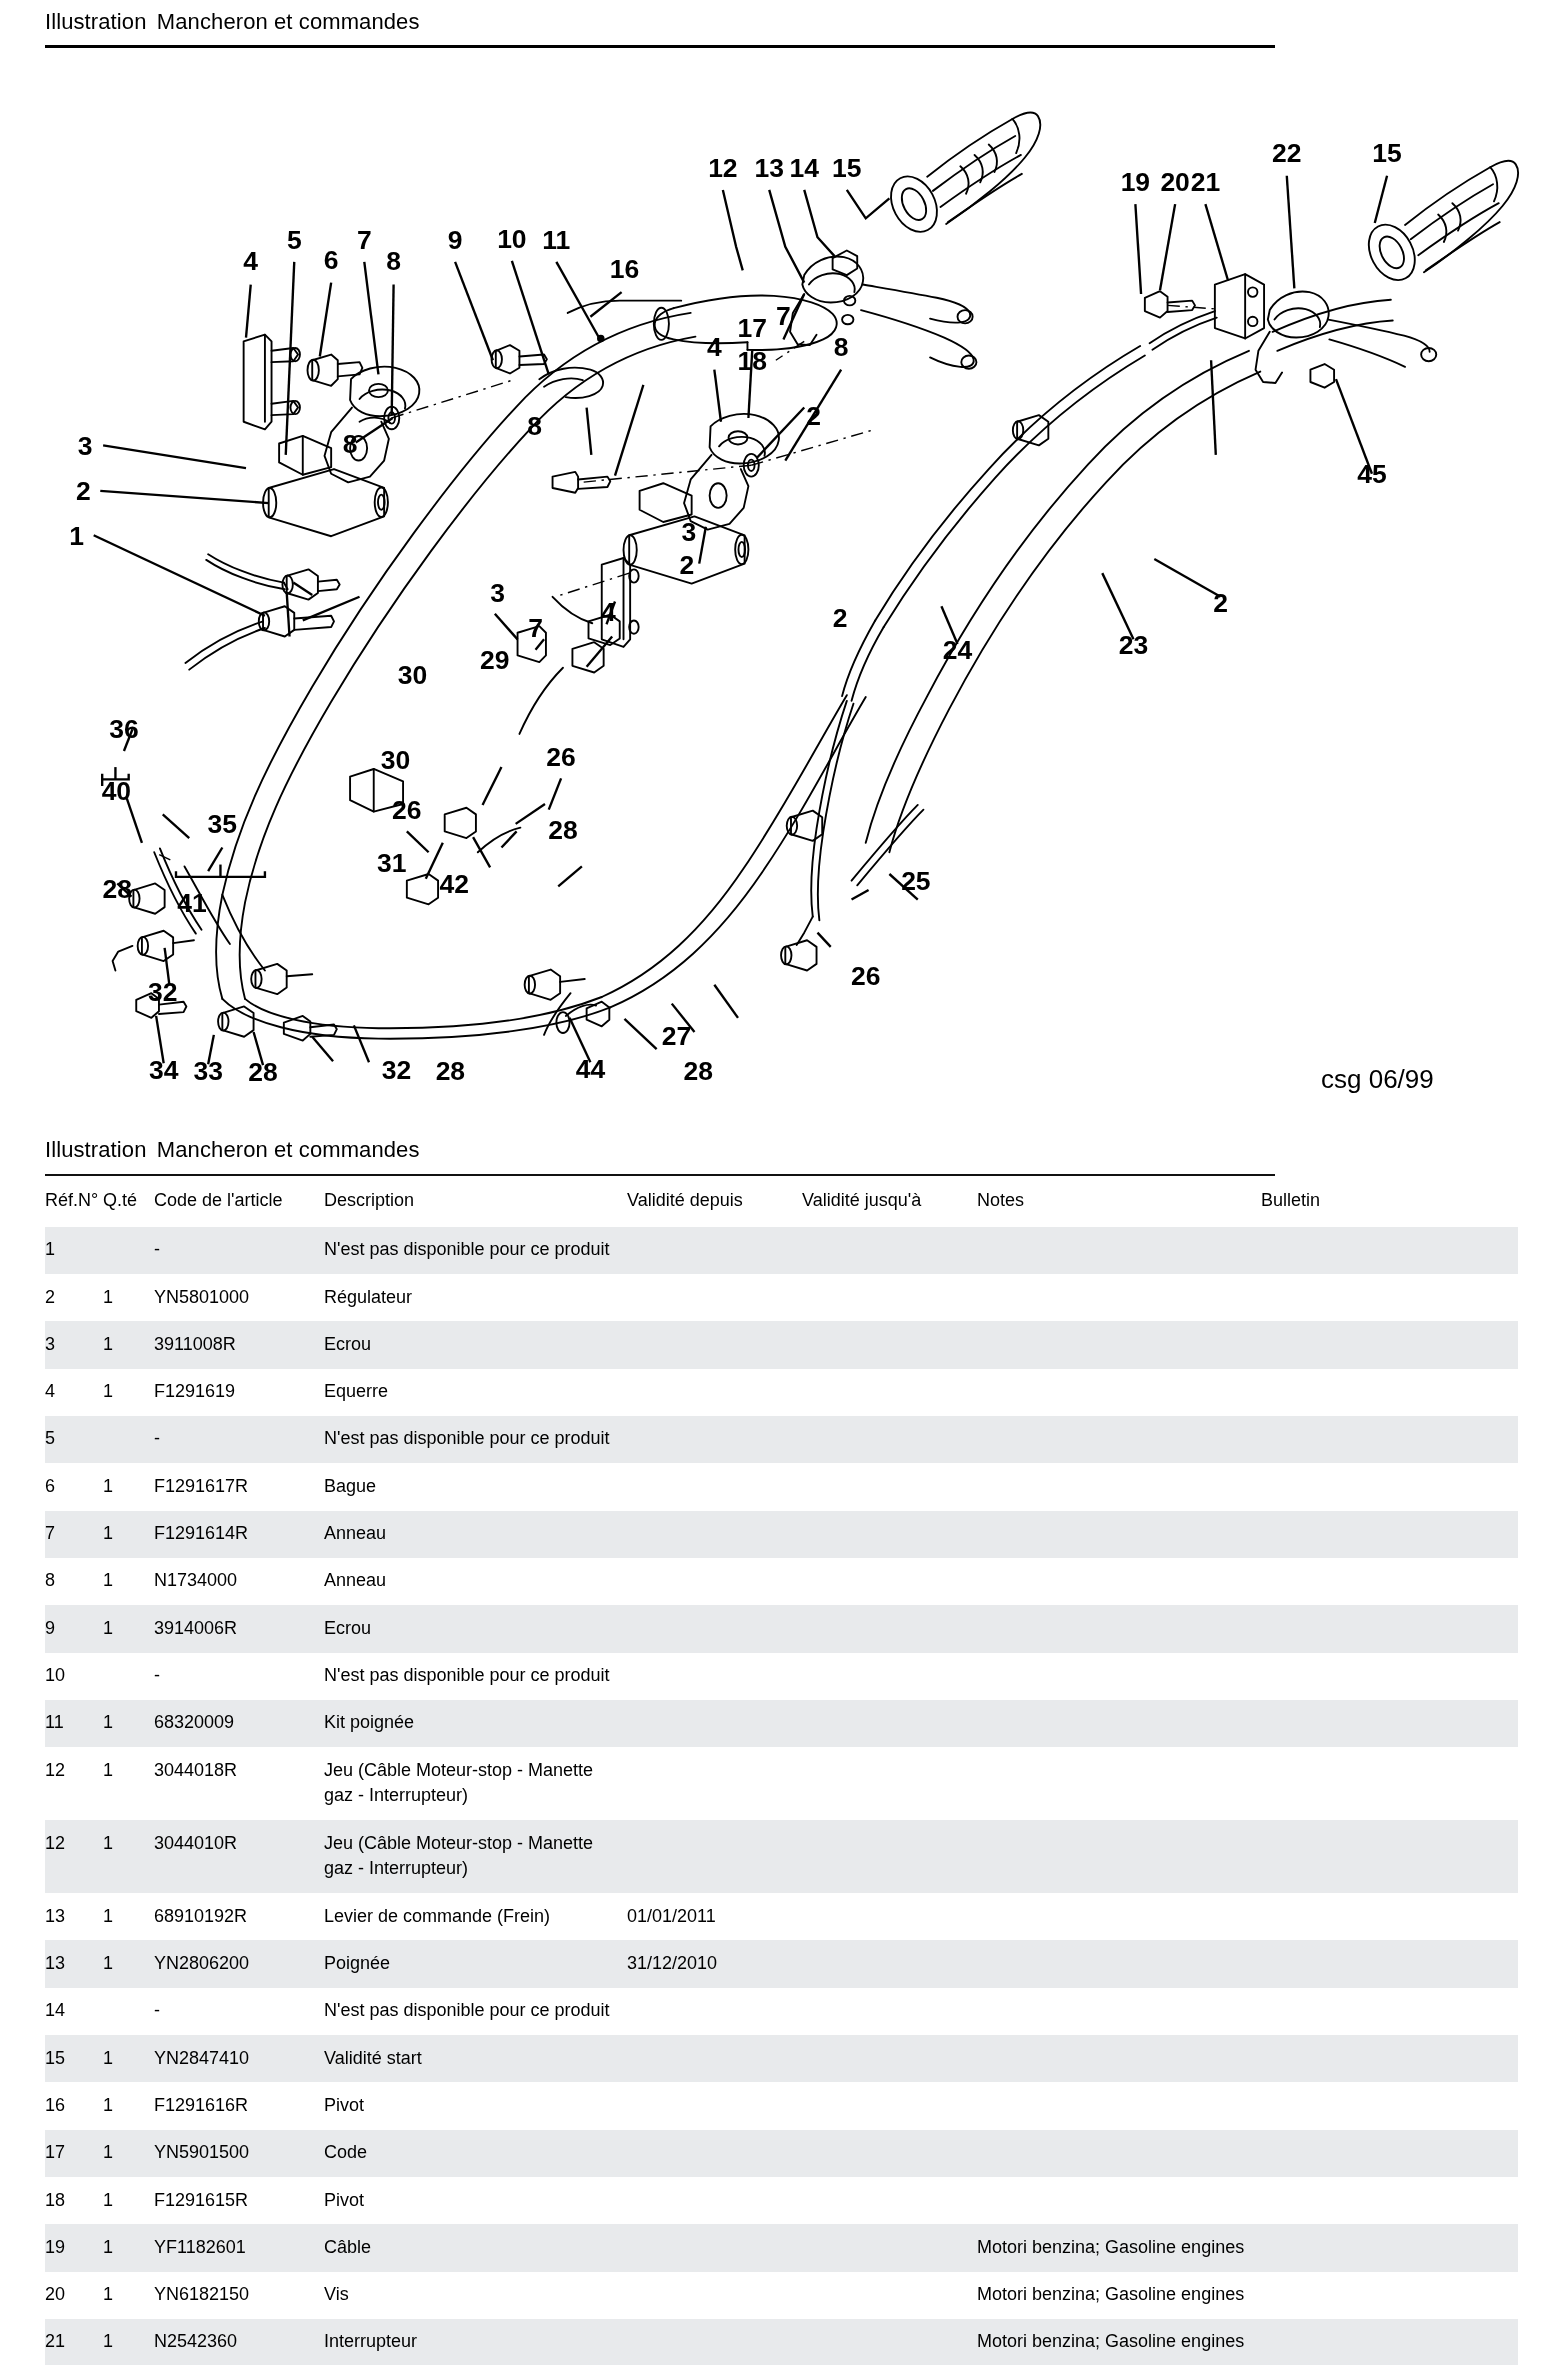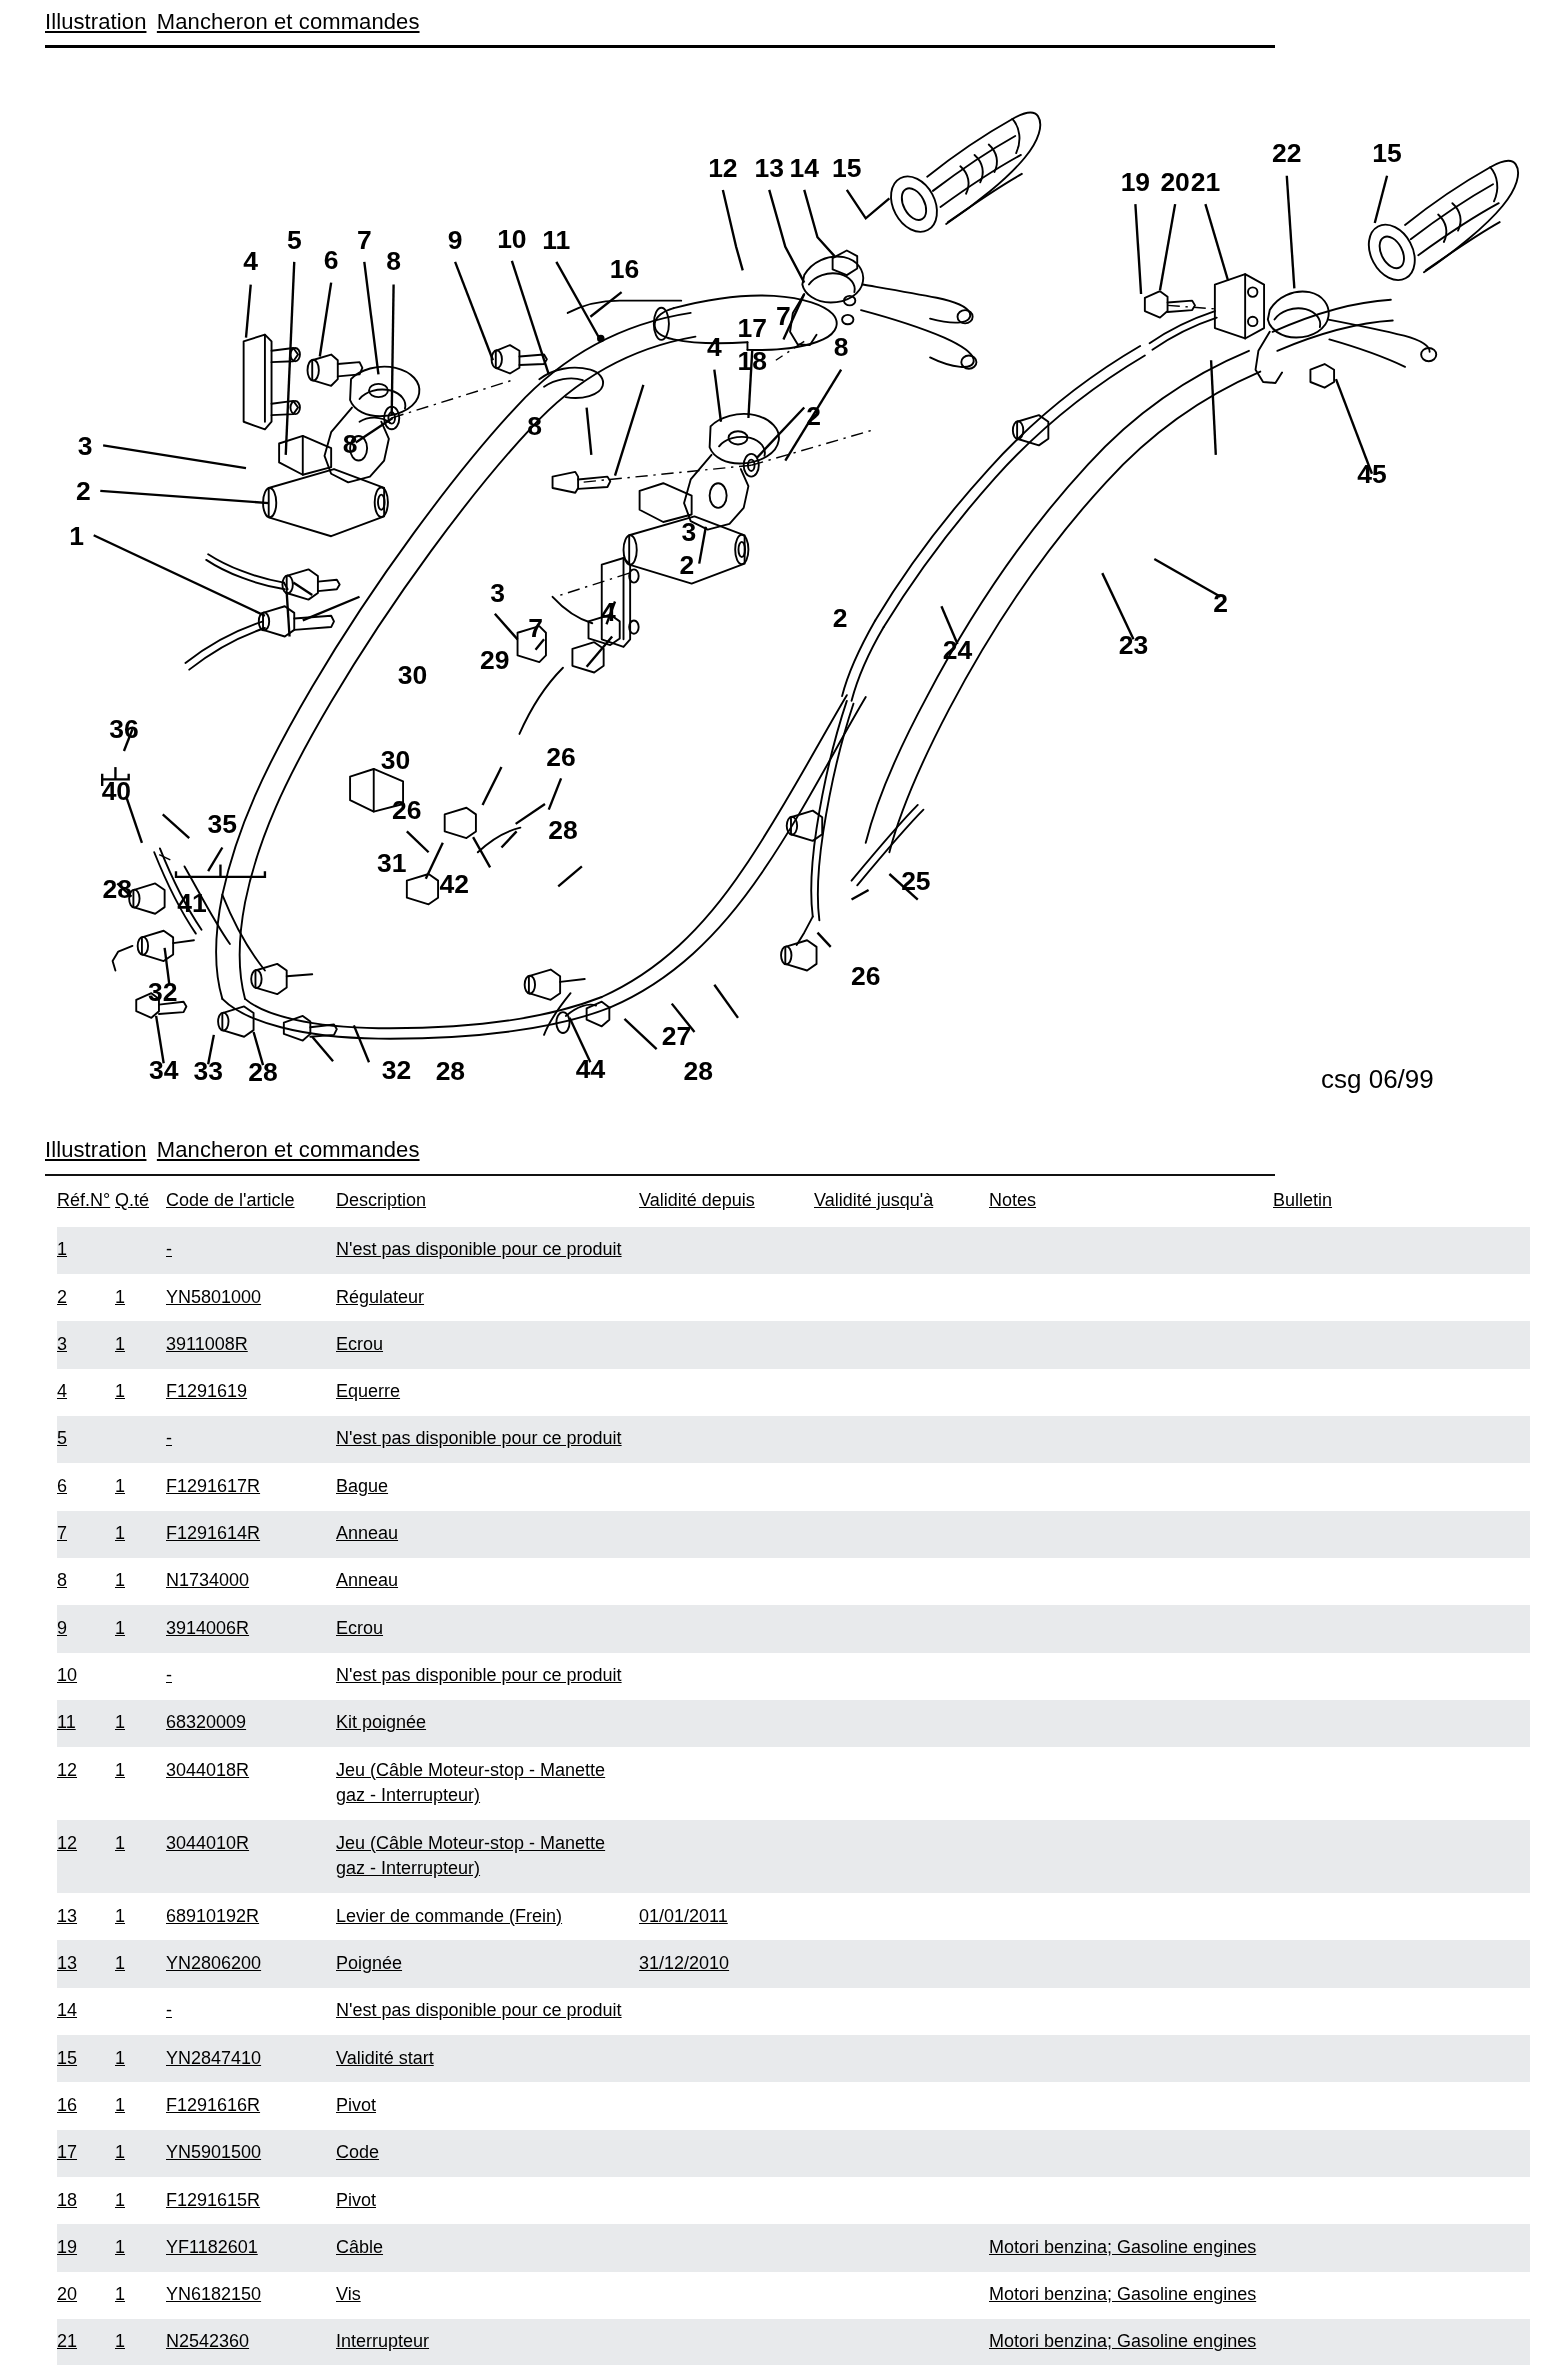--- a/index.html
+++ b/index.html
@@ -2,21 +2,21 @@
 <html style="font-size:7.6px"><head>
 <meta charset="utf-8">
 <style>
   html,body{margin:0;padding:0;background:#fff;}
   body{
     width:1564px;
     font-family:"Liberation Sans", sans-serif;
     color:#000;
     -webkit-font-smoothing:none;
   }
-  .page{width:1320px;position:relative;padding:0;box-sizing:border-box;text-decoration:underline;}
+  .page{width:1320px;position:relative;padding:0;box-sizing:border-box;}
 
   
   .section-head{
     padding:8.5px 0 0 45px;
     font-size:22px;
     letter-spacing:0.1px;
     white-space:nowrap;
   }
   .section-head .word-gap{display:inline-block;width:10.4px;}
   .rule{
@@ -34,21 +34,21 @@
   }
   .illus-wrap svg{position:absolute;left:0;top:0;}
   .csg{
     position:absolute;
     left:1321px;top:1016px;
     font-size:26px;
     font-family:"Liberation Sans", sans-serif;
   }
 
   
-  .tbl-block{padding:0 57px;box-sizing:border-box;width:1564px;}
+  .tbl-block{padding:0 45px;box-sizing:border-box;width:1564px;}
   table.parts{
     width:1473px;
     border-collapse:collapse;
     table-layout:fixed;
     font-size:18px;
   }
   table.parts th{
     font-weight:normal;
     text-align:left;
     vertical-align:top;

